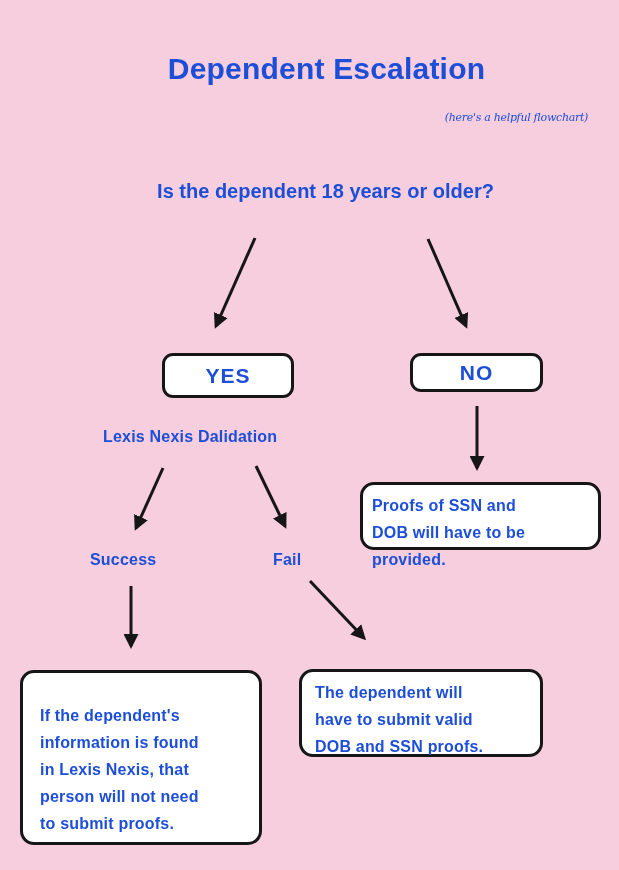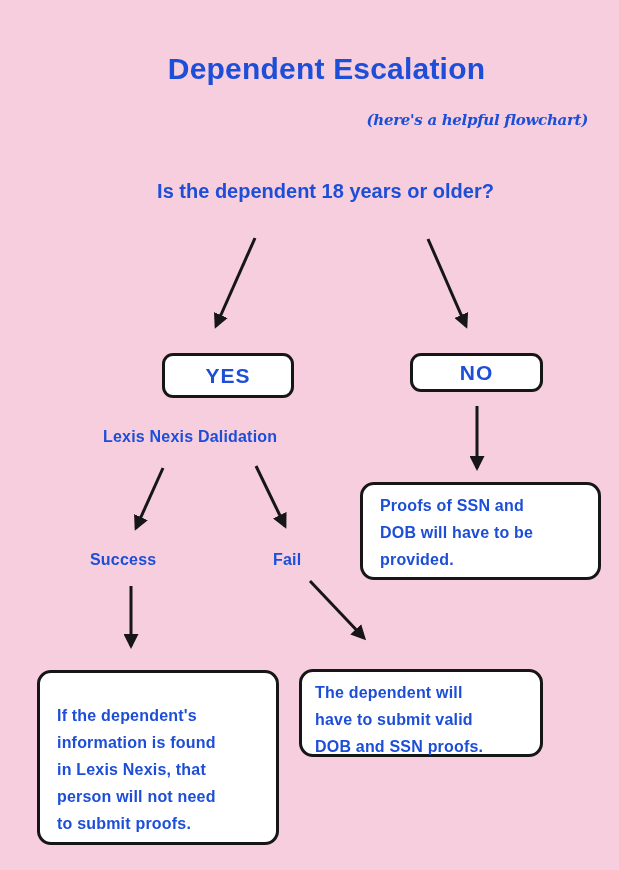--- a/index.html
+++ b/index.html
@@ -19,22 +19,22 @@
     transform: translateX(17px);
     font-size: 30px;
     font-weight: 800;
     letter-spacing: 0.2px;
   }
   .subtitle {
     position: absolute;
     top: 111px; right: 31px;
     font-family: "DejaVu Serif", serif;
     font-style: italic;
-    font-weight: 700;
-    font-size: 15px;
+    font-weight: 400;
+    font-size: 11px;
     letter-spacing: -0.3px;
   }
   .question {
     position: absolute;
     left: 0; right: 0; top: 180px;
     text-align: center;
     transform: translateX(16px);
     font-size: 20px;
     font-weight: 700;
   }
@@ -66,22 +66,22 @@
     position: absolute;
     box-sizing: border-box;
     background: #ffffff;
     border: 3px solid #161616;
     border-radius: 14px;
     font-size: 16px;
     font-weight: 700;
     letter-spacing: 0.2px;
   }
   .outcome > div { line-height: 27px; }
-  .outcome-no      { left: 360px; top: 482px; width: 241px; height: 98px;  padding: 7px 6px 0 17px; }
-  .outcome-success { left: 37px;  top: 670px; width: 242px; height: 175px; padding: 29px 4px 4px 17px; }
+  .outcome-no      { left: 360px; top: 482px; width: 241px; height: 68px;  padding: 7px 6px 0 9px; }
+  .outcome-success { left: 20px;  top: 670px; width: 242px; height: 175px; padding: 29px 4px 4px 17px; }
   .outcome-fail    { left: 299px; top: 669px; width: 244px; height: 88px;  padding: 7px 0 0 13px; }
   .arrows {
     position: absolute;
     left: 0; top: 0;
     pointer-events: none;
   }
   .arrows line {
     stroke: #161616;
     stroke-width: 3;
   }

